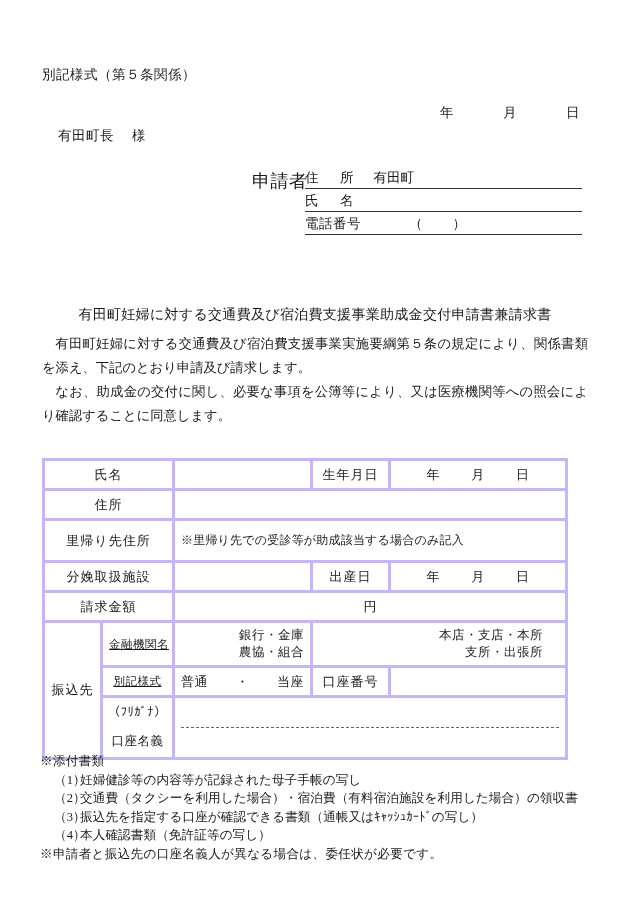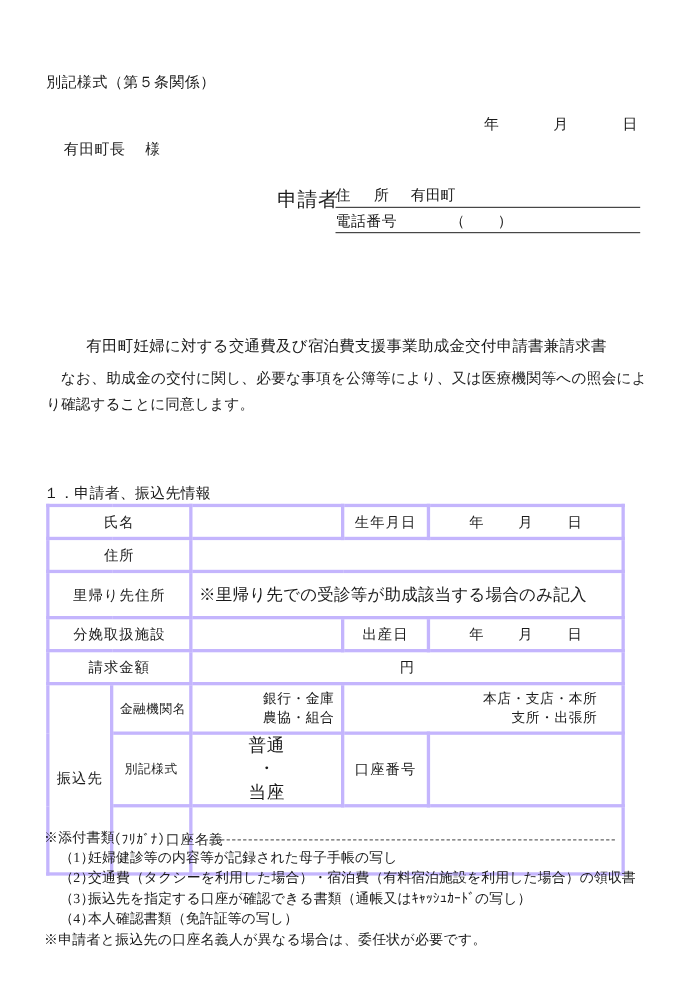--- a/index.html
+++ b/index.html
@@ -149,30 +149,31 @@
   .lbl {
     text-align: center;
     letter-spacing: 1px;
     white-space: nowrap;
   }
   .lbl-sm {
     text-align: center;
     font-size: 11.5px;
     letter-spacing: 0.5px;
     white-space: nowrap;
+    text-decoration: underline;
   }
   .cell-blank { }
   .date-cells {
     display: flex;
     justify-content: space-around;
     padding: 0 14px;
     letter-spacing: 0.5px;
   }
   .note-cell {
-    font-size: 15px;
+    font-size: 12px;
     vertical-align: top;
     padding-top: 3px;
     letter-spacing: 0.2px;
   }
   .center { text-align: center; }
   .r-2line {
     text-align: right;
     font-size: 12.5px;
     line-height: 17px;
     letter-spacing: 0.5px;
@@ -181,31 +182,30 @@
   }
   .c-2line {
     text-align: center;
     font-size: 12.5px;
     line-height: 17px;
     letter-spacing: 0.5px;
     white-space: nowrap;
   }
   .kind-cells {
     display: flex;
-    justify-content: flex-end;
+    justify-content: space-between;
     align-items: center;
     letter-spacing: 0.5px;
-    font-size: 16px;
+    font-size: 13px;
+  }
+  .furi-stack {
+    display: flex;
     flex-direction: column;
-  }
-  .furi-stack {
-    display: flex;
-    flex-direction: row;
     height: 100%;
-    justify-content: space-between;
+    justify-content: flex-start;
     align-items: center;
     font-size: 12.5px;
     letter-spacing: 0.5px;
   }
   .furi-half {
     height: 29px;
     line-height: 29px;
     white-space: nowrap;
   }
   .dashed-split {
@@ -272,37 +272,41 @@
 
   <div class="applicant">
     <div class="applicant-label">申請者</div>
     <div class="applicant-rows">
 
       <div class="app-row">
         <span class="rl">住　所</span>
         <span class="rv">有田町</span>
       </div>
 
+      <div class="app-row">
+        <span class="rl">氏　名</span>
+        <span class="rv"></span>
+      </div>
 
       <div class="app-row">
         <span class="rl tel">電話番号</span>
         <span class="paren">（</span>
           <span>）</span>
       </div>
 
     </div>
   </div>
 
   <div class="doc-title">有田町妊婦に対する交通費及び宿泊費支援事業助成金交付申請書兼請求書</div>
 
   <div class="body-text">
+    <p>有田町妊婦に対する交通費及び宿泊費支援事業実施要綱第５条の規定により、関係書類を添え、下記のとおり申請及び請求します。</p>
     <p>なお、助成金の交付に関し、必要な事項を公簿等により、又は医療機関等への照会により確認することに同意します。</p>
   </div>
 
-  <div class="section-heading">１．申請者、振込先情報</div>
 
   <table class="main-table">
     <colgroup>
       <col style="width:58px">
       <col style="width:72px">
       <col style="width:138px">
       <col style="width:78px">
       <col style="width:177px">
     </colgroup>
     <tbody>

